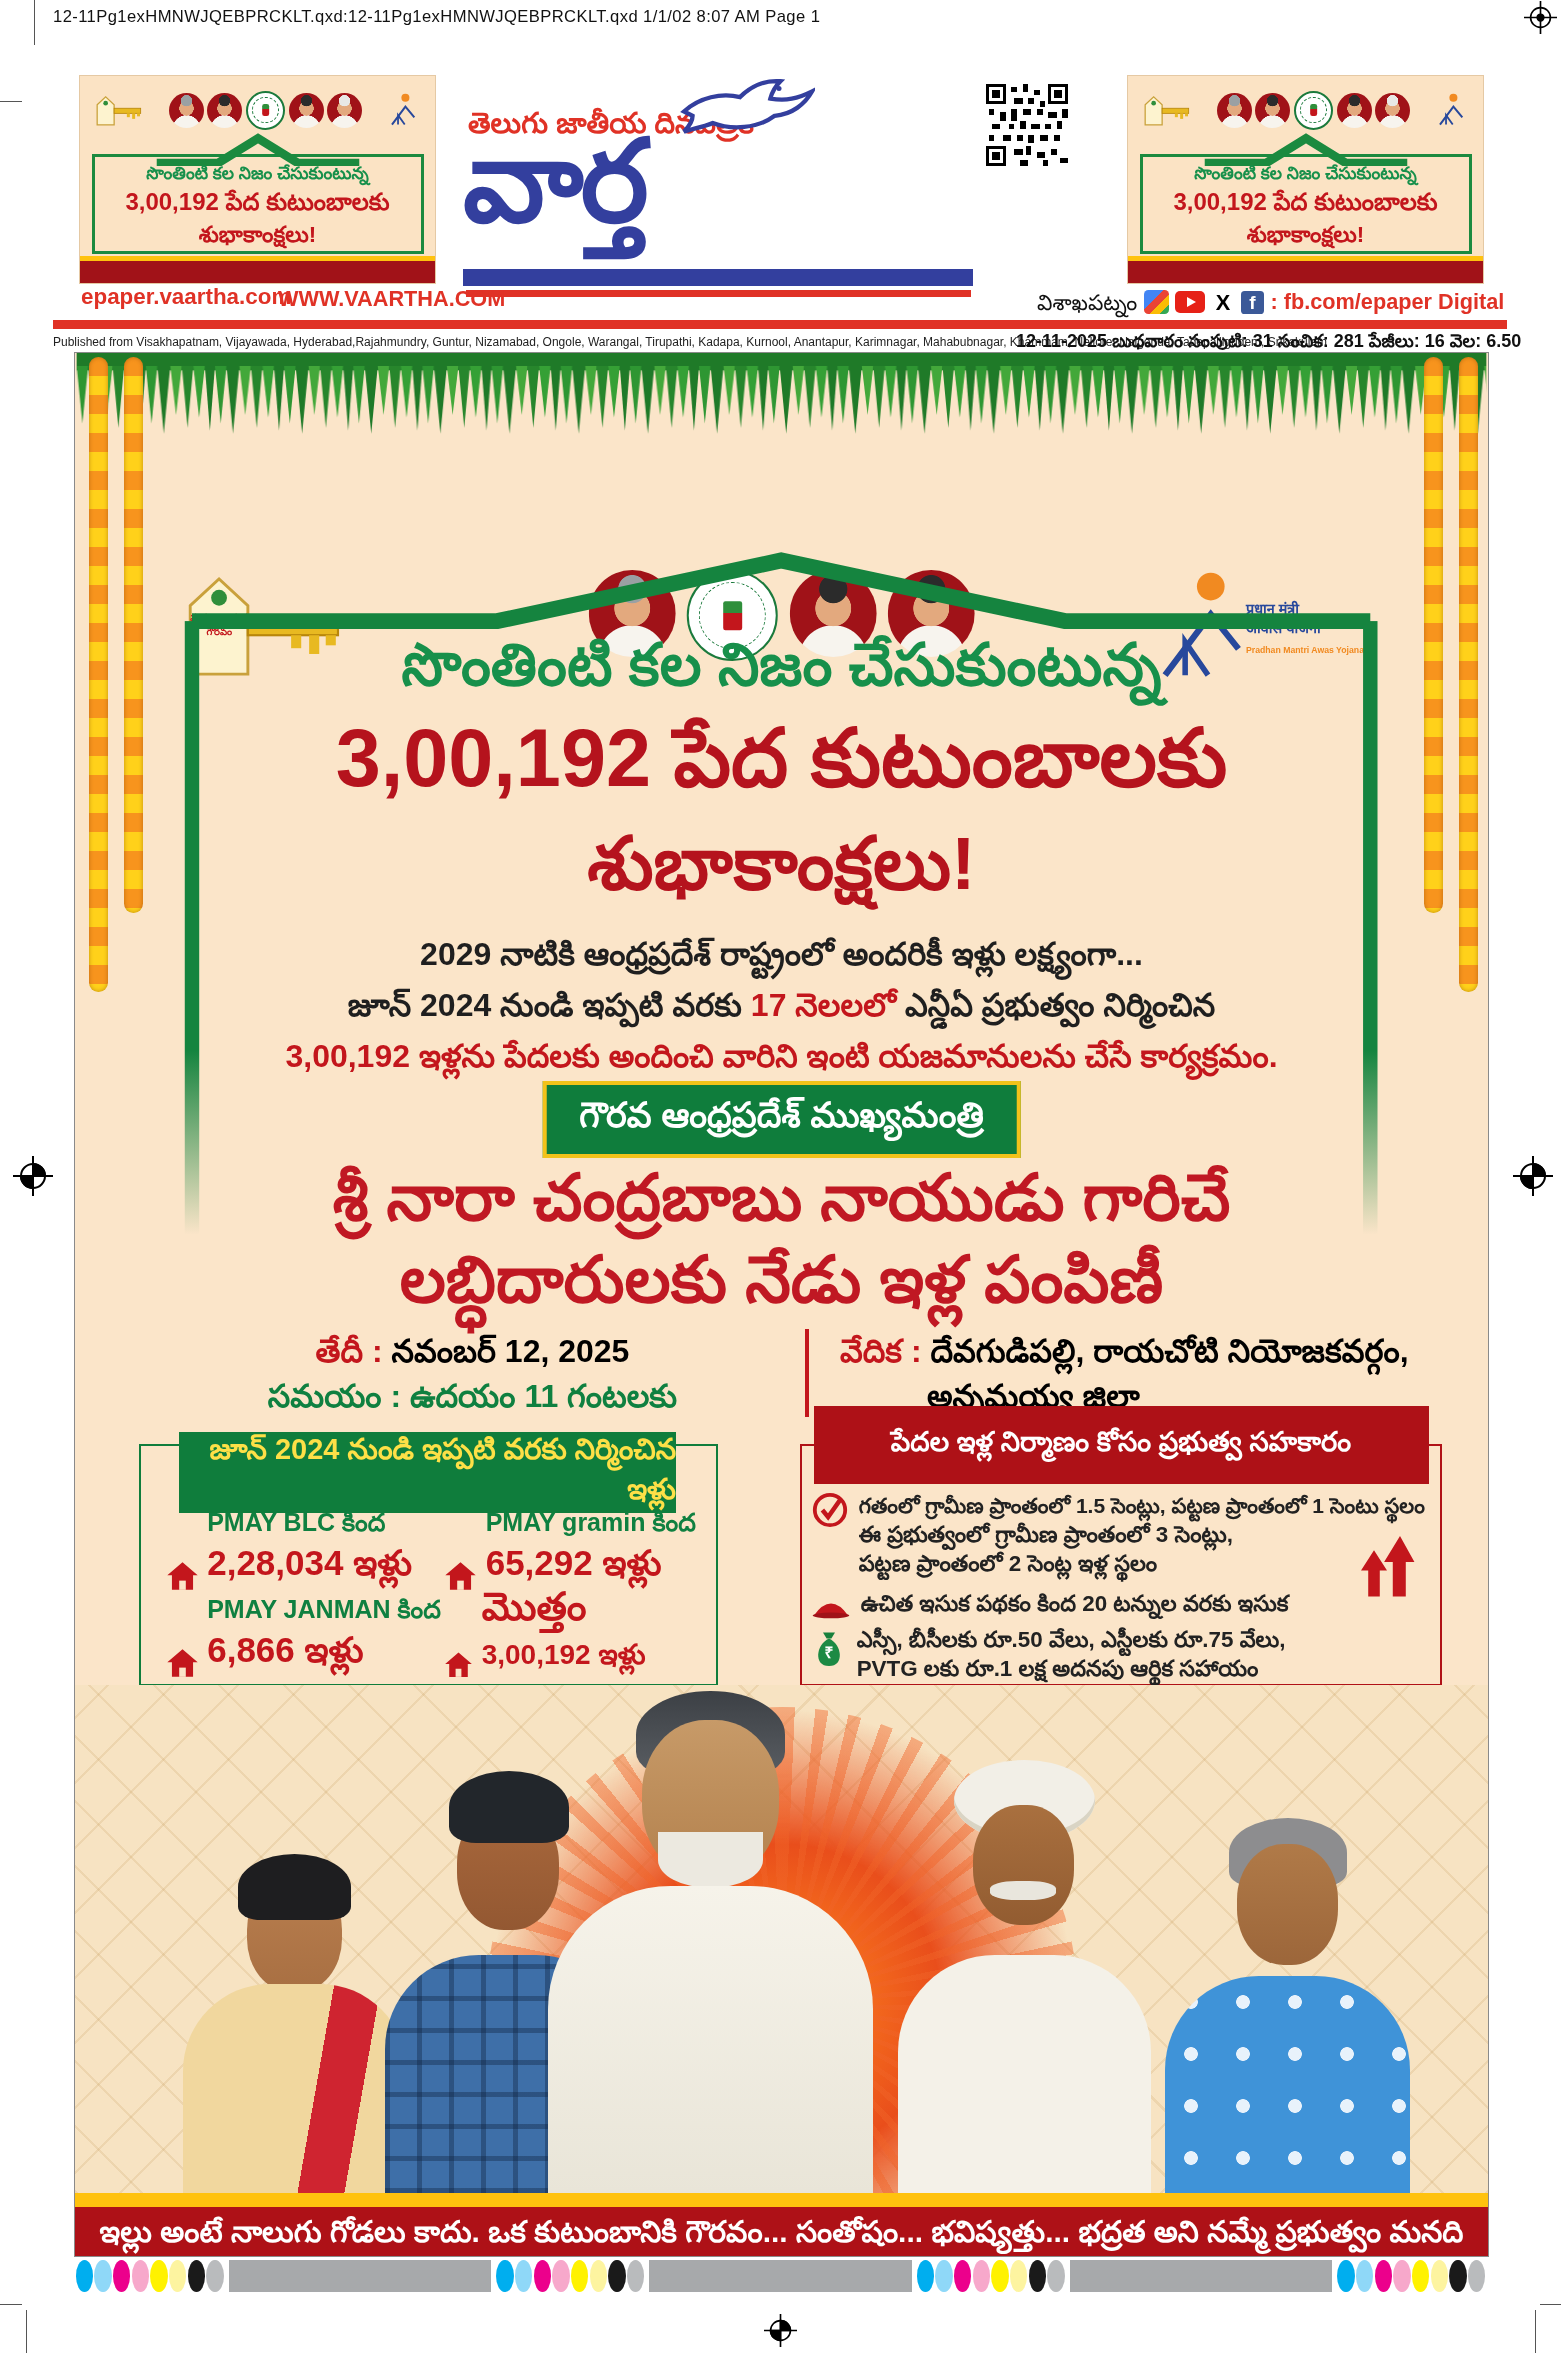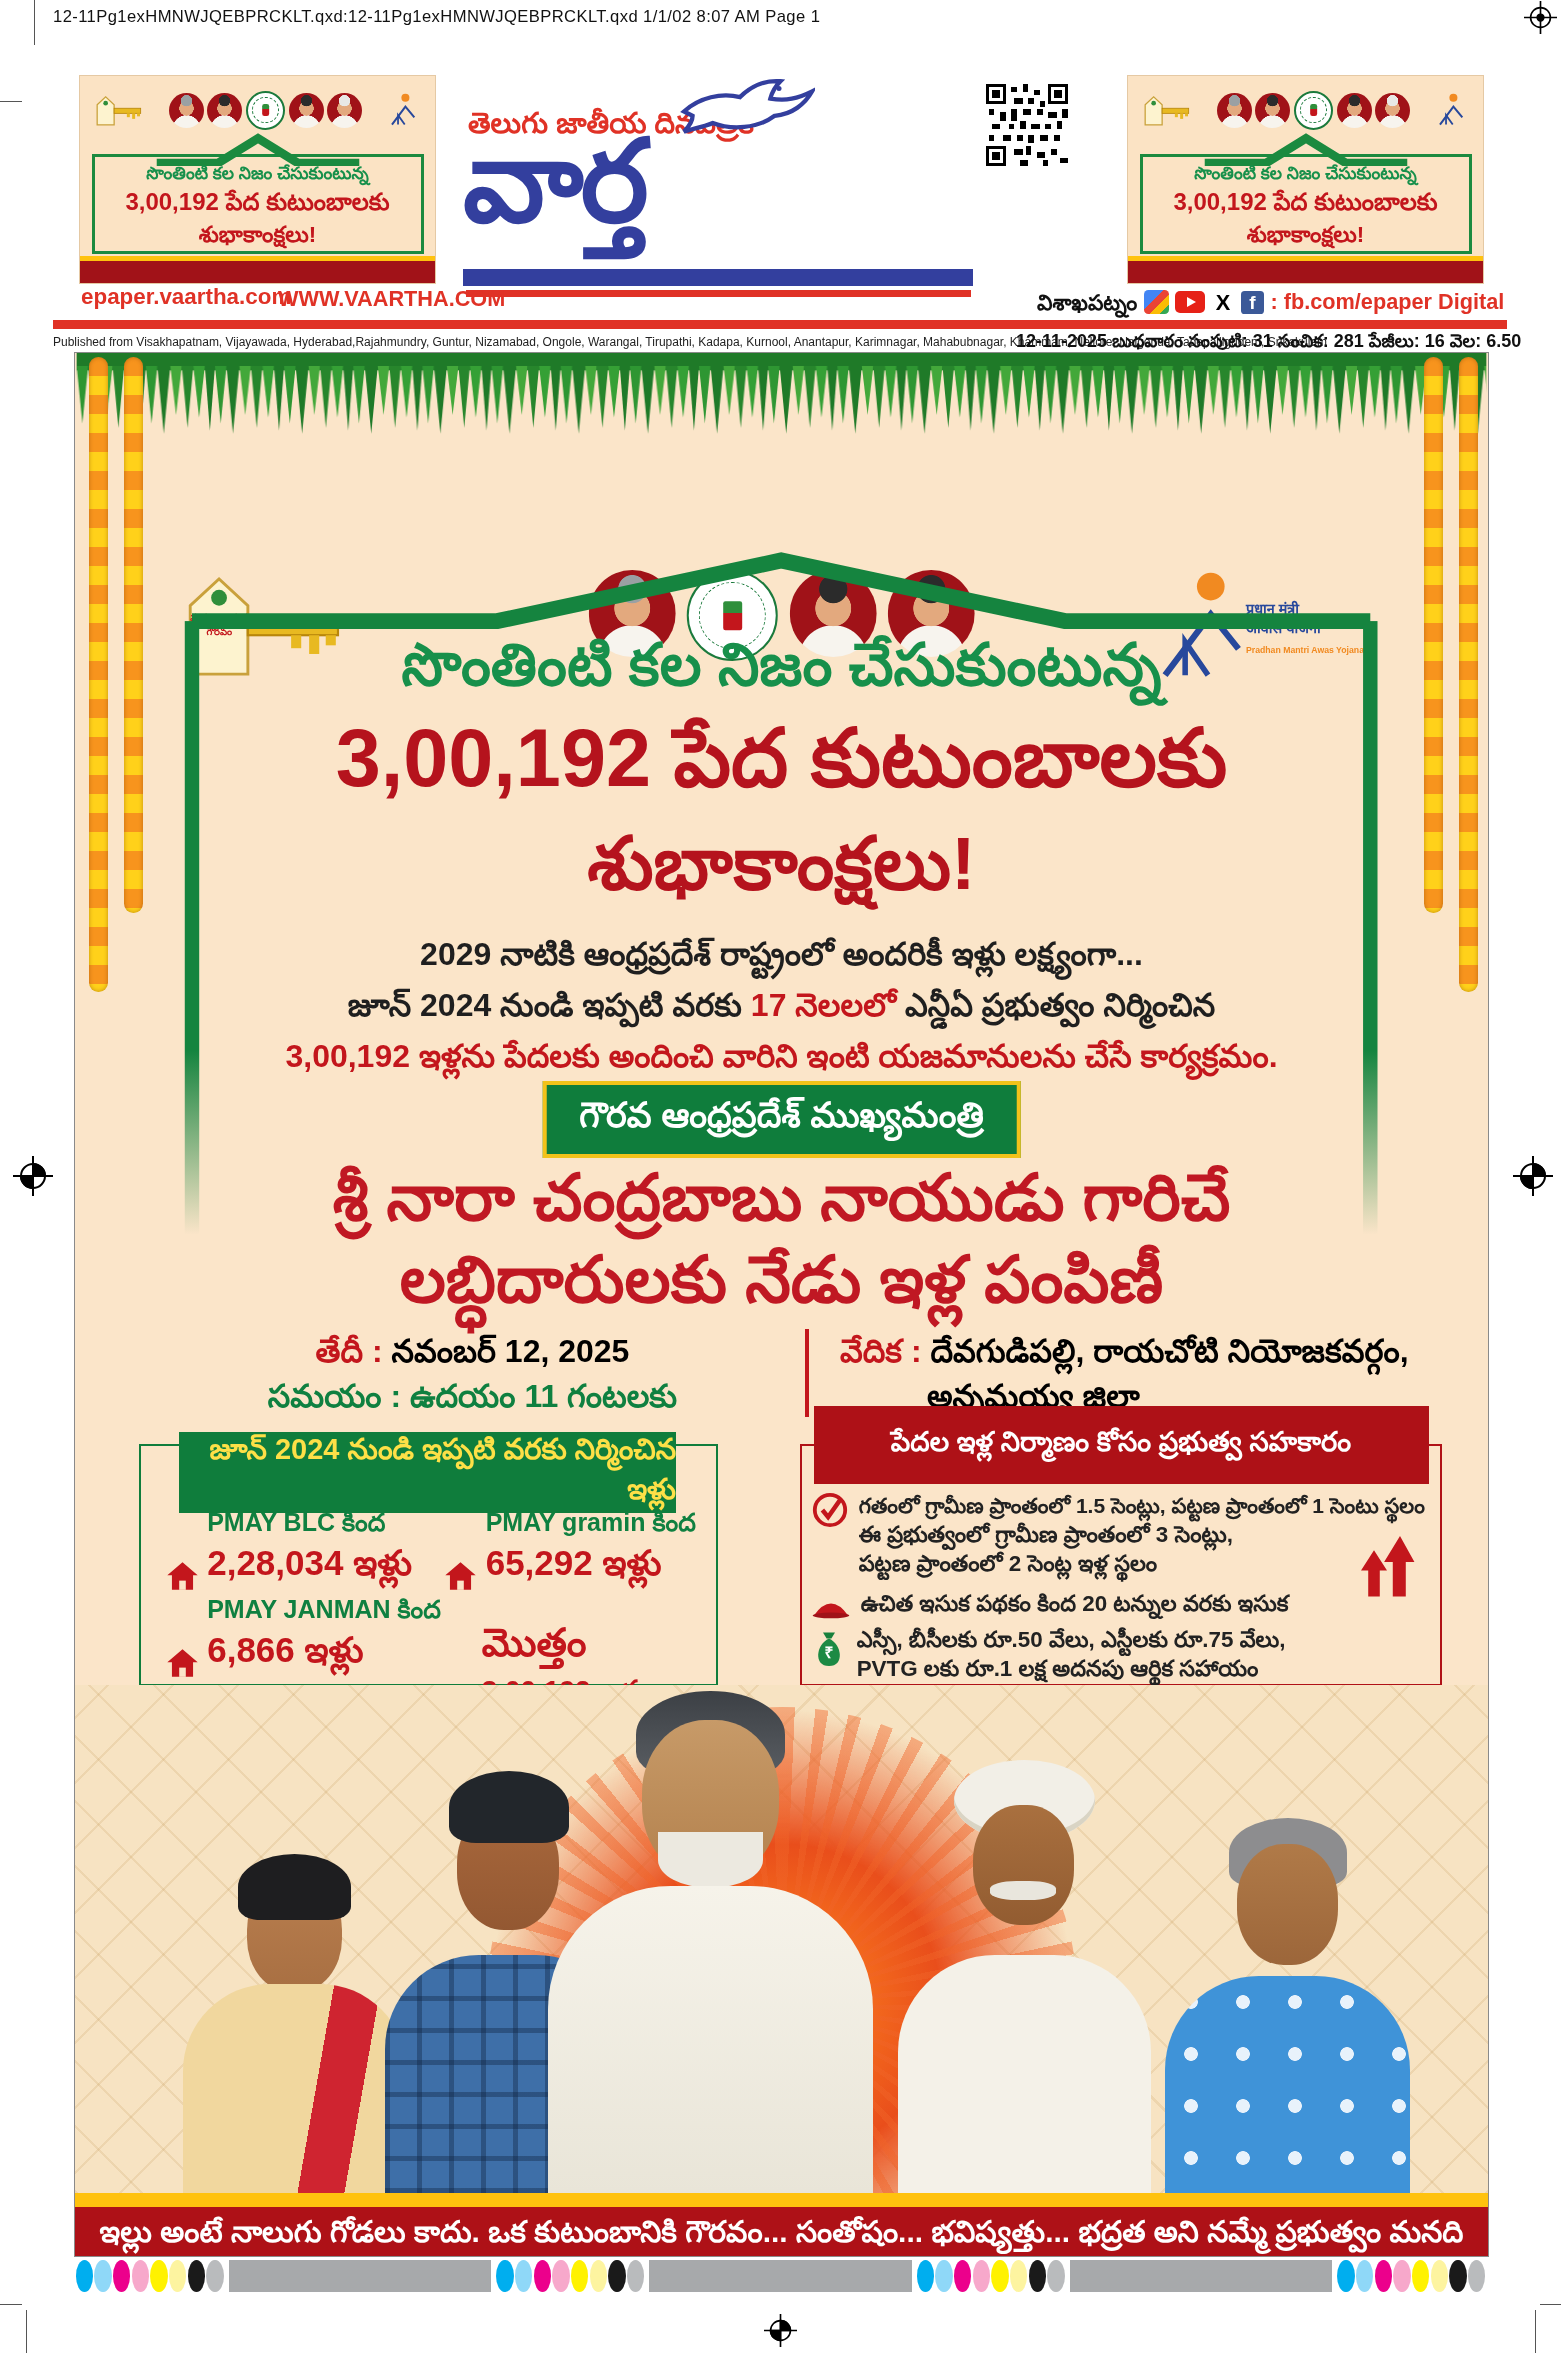--- a/index.html
+++ b/index.html
@@ -255,21 +255,21 @@
         <rect x="18" y="24" width="3" height="2"></rect>
       <rect x="23" y="23" width="2" height="2"></rect>
         <rect x="26" y="26" width="3" height="2"></rect>
         <rect x="12" y="27" width="3" height="2"></rect>
         <rect x="20" y="27" width="2" height="2"></rect>
     </svg>
   </div>
 
   <div class="abs red-link nowrap" style="left:81px;top:284px;font-size:22.4px;">epaper.vaartha.com</div>
   <div class="abs red-link nowrap" style="left:278px;top:286px;font-size:21.7px;">WWW.VAARTHA.COM</div>
-  <div class="abs nowrap" style="left:1037px;top:290px;font-size:21.7px;font-weight:bold;color:#111;text-align:center;">విశాఖపట్నం</div>
+  <div class="abs nowrap" style="left:1037px;top:290px;font-size:21.7px;font-weight:normal;color:#111;text-align:center;">విశాఖపట్నం</div>
   <div class="abs soc" style="left:1144px;top:289px;">
     <span class="icon-gn"></span>
     <span class="icon-yt"></span>
     <span class="icon-x">X</span>
     <span class="icon-fb">f</span>
     <span class="red-link nowrap" style="font-size:21.7px;">: fb.com/epaper Digital</span>
   </div>
 
   <div class="abs" style="left:53px;top:320px;width:1454px;height:8.7px;background:#e03226;"></div>
   <div class="abs nowrap" style="left:53px;top:335px;font-size:12px;color:#222;">Published from  Visakhapatnam, Vijayawada, Hyderabad,Rajahmundry, Guntur, Nizamabad, Ongole, Warangal, Tirupathi, Kadapa, Kurnool, Anantapur,  Karimnagar, Mahabubnagar, Khammam, Nellore, Nalgonda, Tadepalligudem, Srikakulam</div>
@@ -393,21 +393,21 @@
       <div class="bitem" style="left:24.5px;top:149px;">
         <svg width="33" height="32" viewBox="0 0 50 46">
             <path d="M25,2 L48,22 H41 V44 H9 V22 H2 Z" fill="#c3161c"></path>
             <rect x="20" y="30" width="10" height="14" fill="#fbe5c9"></rect>
           </svg>
         <div>
             <div class="blabel">PMAY JANMAN కింద</div>
             <div class="bvalue">6,866 ఇళ్లు</div>
           </div>
       </div>
-      <div class="bitem btotal" style="left:303px;top:139px;margin-top:36px;">
+      <div class="bitem btotal" style="left:303px;top:139px;">
         <svg width="29" height="27.4" viewBox="0 0 50 46">
             <path d="M25,2 L48,22 H41 V44 H9 V22 H2 Z" fill="#c3161c"></path>
             <rect x="20" y="30" width="10" height="14" fill="#fbe5c9"></rect>
           </svg>
         <div>
             <div class="blabel">మొత్తం</div>
             <div class="bvalue">3,00,192 ఇళ్లు</div>
           </div>
       </div>
     </div>

